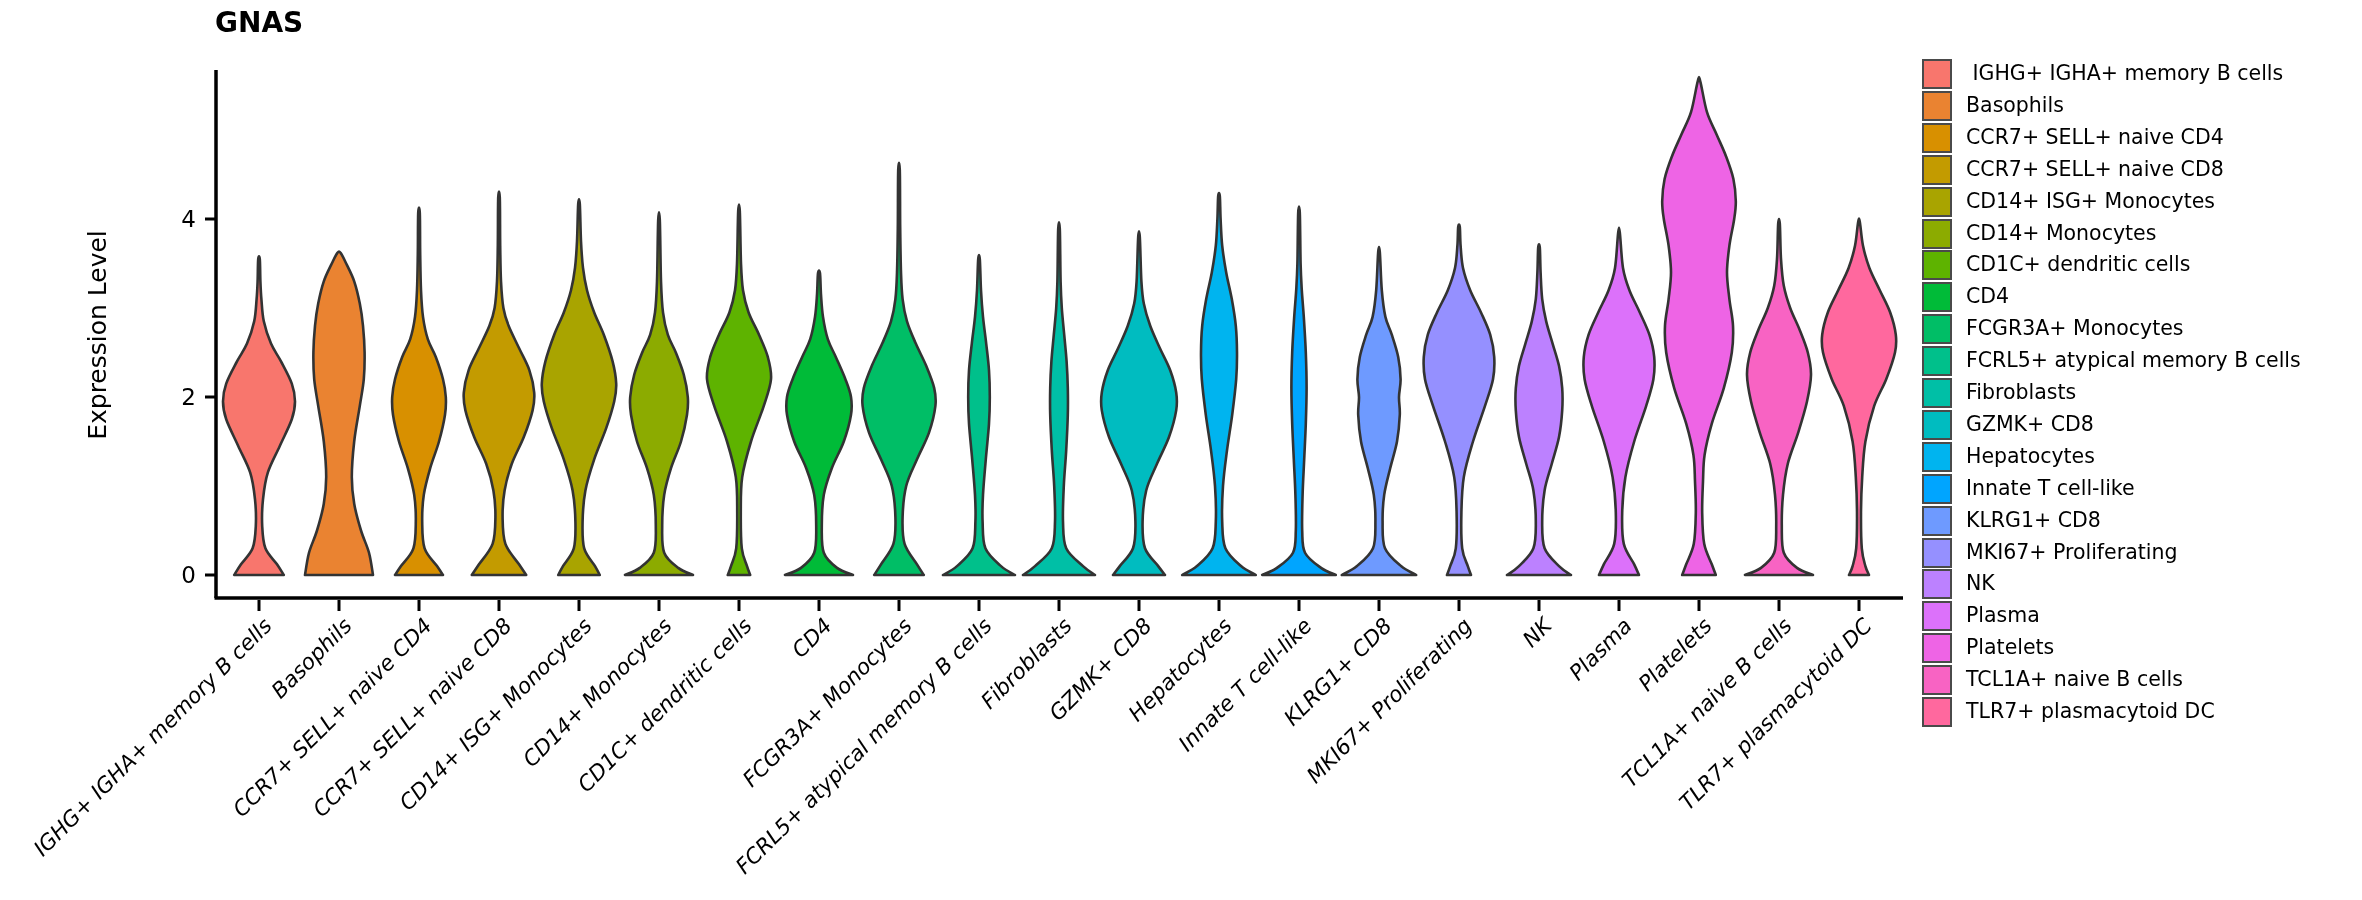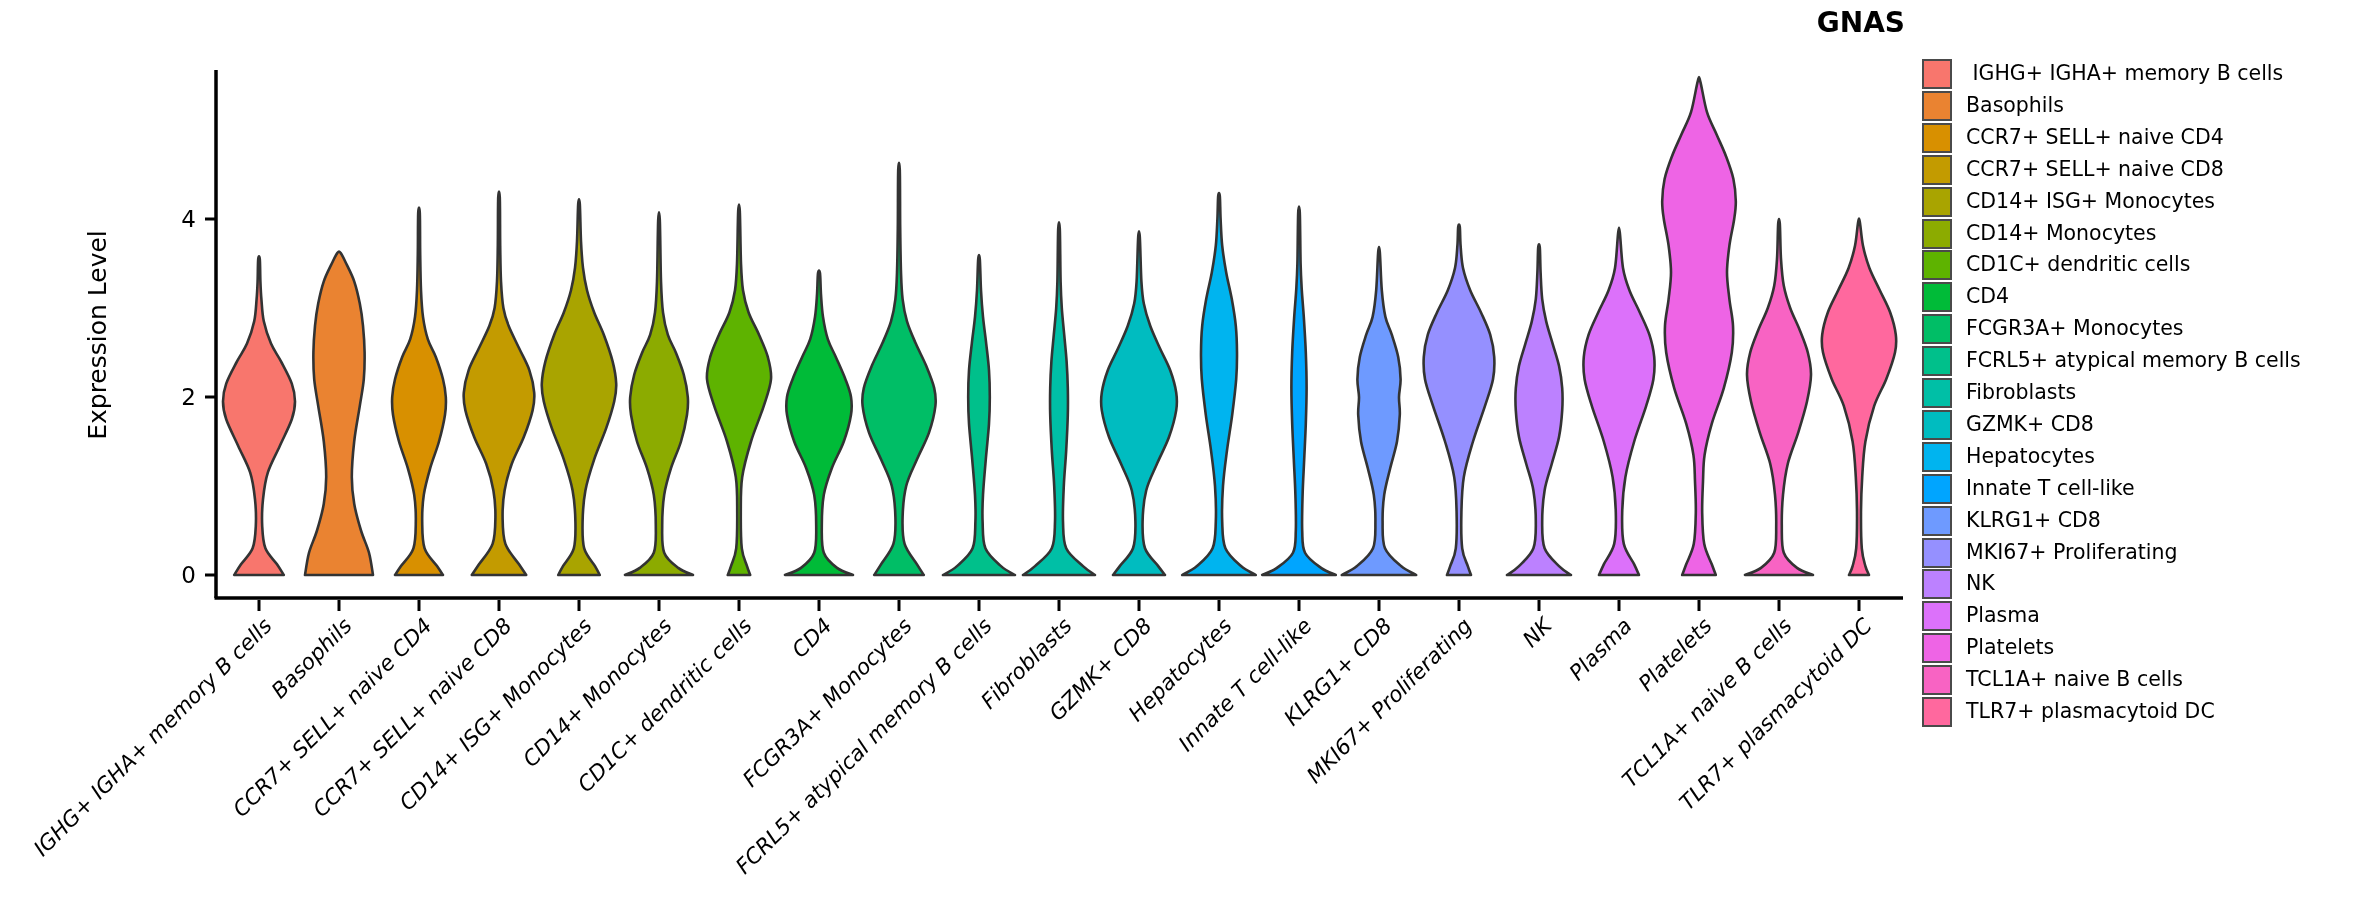--- a/index.html
+++ b/index.html
@@ -2,21 +2,21 @@
 <html><head>
 <meta charset="utf-8">
 <style>
   html,body { margin:0; padding:0; background:#ffffff; }
   #figure {
     position:relative; width:2362px; height:900px; background:#ffffff;
     font-family:"DejaVu Sans","Liberation Sans",sans-serif; overflow:hidden;
   }
   #plot-title {
     position:absolute; left:215px; top:6px; width:1690px;
-    text-align:right; font-size:28px; font-weight:bold; color:#000;
+    text-align:left; font-size:28px; font-weight:bold; color:#000;
   }
   #plot-svg { position:absolute; left:0; top:0; }
   #legend {
     position:absolute; left:1922px; top:57px;
   }
   .legend-item { position:absolute; left:0; height:32px; }
   .legend-swatch {
     position:absolute; left:0; top:2px; width:26px; height:26px;
     border:2.5px solid #4a4a4a; box-sizing:content-box;
   }

